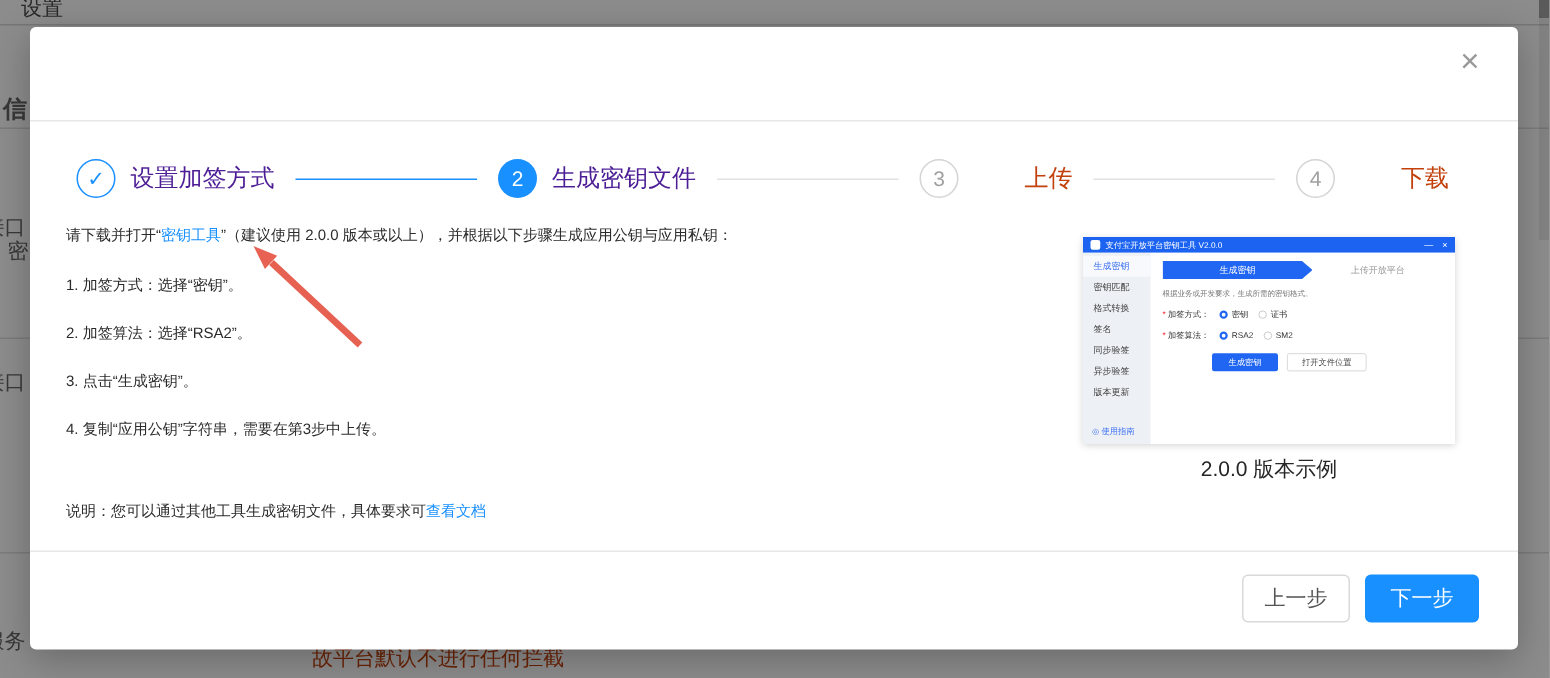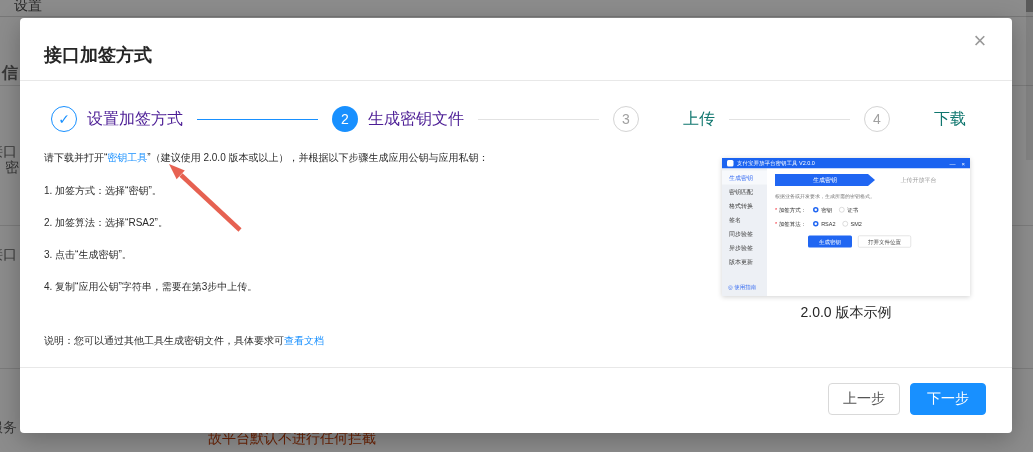--- a/index.html
+++ b/index.html
@@ -34,29 +34,29 @@
 
   
   .steps { position:absolute; left:0; top:88px; width:100%; display:flex; align-items:center; padding:0 46px 0 31px; }
   .step { display:flex; align-items:center; flex:none; }
   .step-icon { width:26px; height:26px; border-radius:50%; display:flex; align-items:center; justify-content:center;
                font-size:14px; flex:none; }
   .step.finished .step-icon { border:1.5px solid #1890ff; color:#1890ff; background:#fff; }
   .step.active .step-icon { background:#1890ff; color:#fff; }
   .step.waiting .step-icon { border:1px solid #d4d4d4; color:#a0a0a0; background:#fff; }
   .step-label { margin-left:10px; font-size:16px; color:#4c1d95; white-space:nowrap; }
-  .step.waiting .step-label { color:#0f766e;margin-left:44px; }
+  .step.waiting .step-label { color:#c2410c;margin-left:44px; }
   .step-line { flex:1; height:1px; background:#e2e2e2; margin:0 14px; }
   .step-line.done { background:#1890ff; }
 
   
   .modal-body { position:absolute; left:24px; top:130px; width:660px; font-size:10px; color:#2b2b2b; }
   .modal-body p { line-height:20px; margin-bottom:12px; }
   .modal-body p.intro { margin-bottom:13px; }
-  .modal-body p.note { margin-top:35px;font-family:Liberation Mono, monospace; }
+  .modal-body p.note { margin-top:35px; }
   .text-link { color:#1890ff; cursor:pointer; text-decoration:none; }
 
   
   .red-arrow { position:absolute; left:140px; top:140px; z-index:12; pointer-events:none; }
 
   
   .example { position:absolute; left:702px; top:140px; width:248px; z-index:11; }
   .mini { width:248px; height:138px; overflow:hidden; box-shadow:0 1px 5px rgba(0,0,0,0.18); background:#fff; }
   .mini-scale { width:496px; height:276px; transform:scale(0.5); transform-origin:0 0; background:#fff; }
   .mini-titlebar { height:21px; background:#1b63f0; display:flex; align-items:center; padding:0 10px; }
@@ -113,21 +113,20 @@
     <div class="frag frag-5">服务</div>
     <div class="bg-bottom-text">故平台默认不进行任何拦截</div>
   </div>
 
   <div class="overlay"></div>
   <div class="scrollbar">
     <div class="scroll-thumb"></div>
   </div>
 
   <div class="modal">
-    <div class="modal-title">接口加签方式</div>
     <div class="modal-close">×</div>
     <div class="title-divider"></div>
 
     <div class="steps">
       <div class="step finished">
         <span class="step-icon">✓</span>
         <span class="step-label">设置加签方式</span>
       </div>
       <div class="step-line done"></div>
       <div class="step active">

